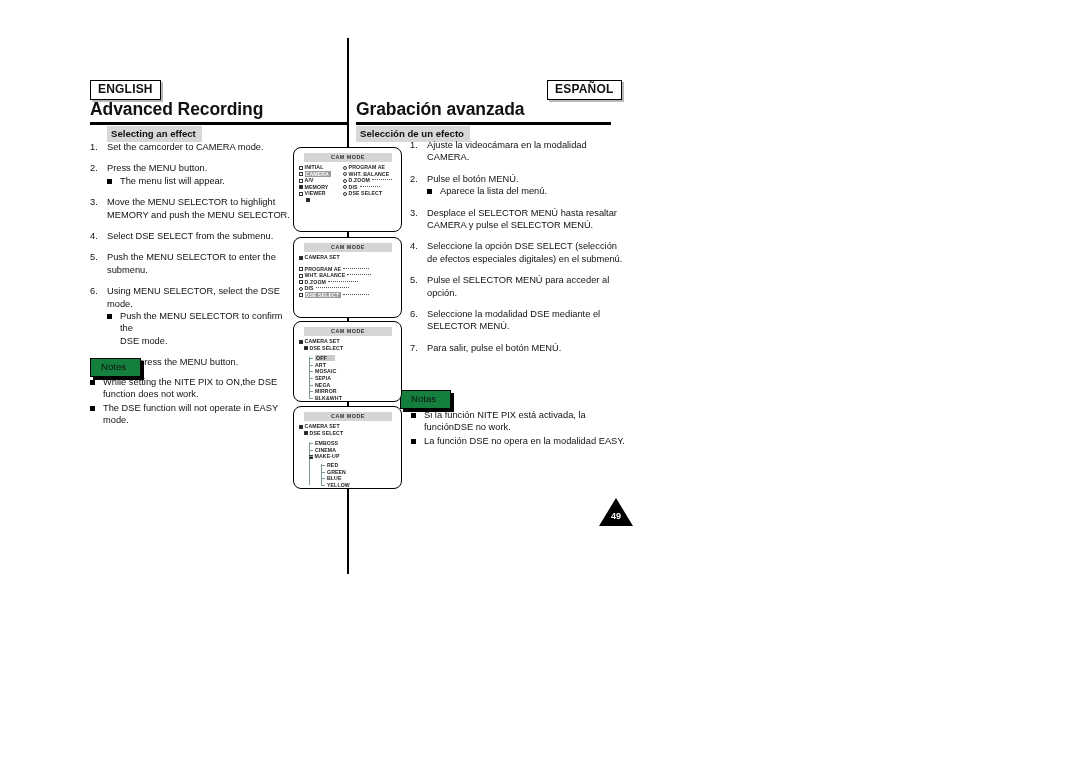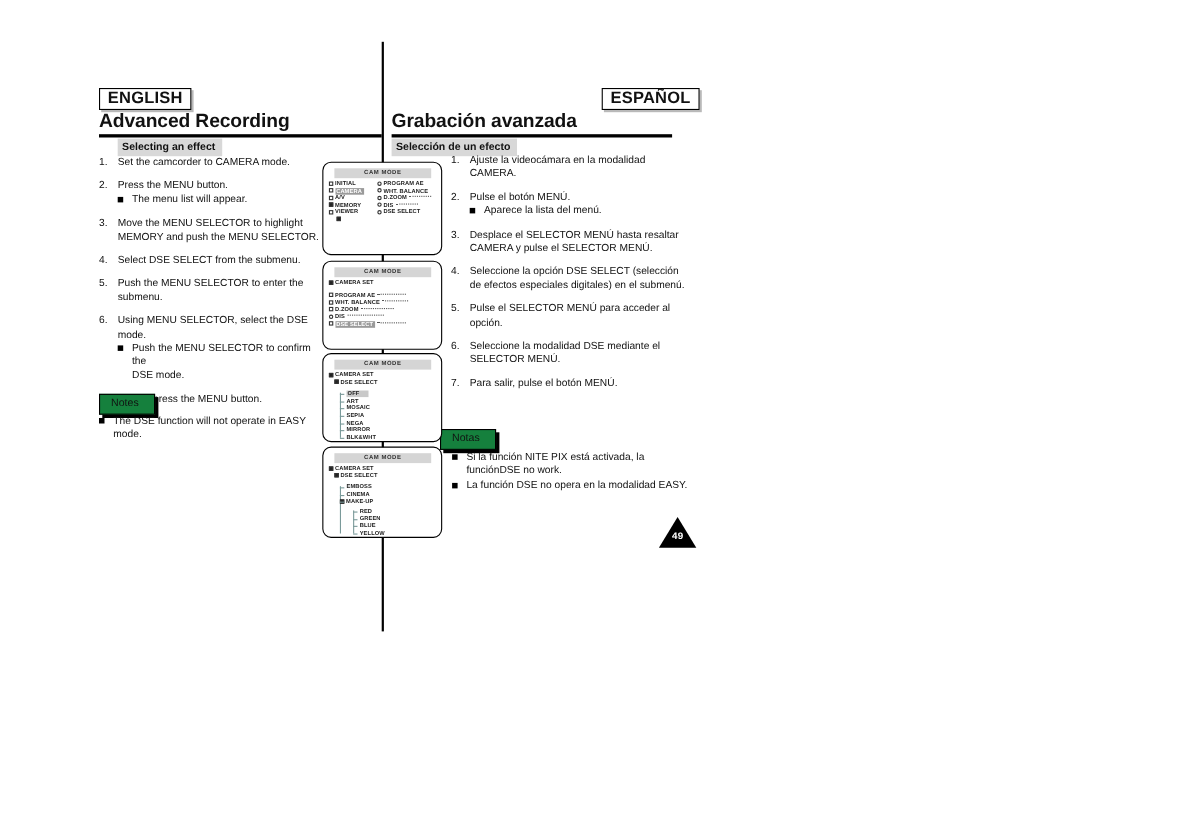--- a/index.html
+++ b/index.html
@@ -32,21 +32,21 @@
     height: 536px;
     background: #000;
   }
 
   
   .lang-badge {
     position: absolute;
     border: 1px solid #000;
     box-shadow: 2px 2px 0 #b9b9b9;
     padding: 1px 7px 2px 7px;
-    font-size: 15px;
+    font-size: 12px;
     font-weight: bold;
     letter-spacing: .2px;
     line-height: 15px;
     background: #fff;
   }
   #badge-en { left: 90px; top: 80px; }
   #badge-es { left: 547px; top: 80px; }
 
   
   .chapter-title {
@@ -228,24 +228,23 @@
     position: absolute;
     left: 10px; top: 3px;
     width: 4px; height: 1px;
     border-top: .8px solid #7a9a9a;
   }
 
   
   #page-number {
     position: absolute;
     left: 599px;
-    top: 470px;
+    top: 498px;
     width: 34px;
     height: 28px;
-    font-family: Liberation Mono, monospace;
   }
   #page-number .tri {
     position: absolute;
     left: 0; top: 0;
     width: 0; height: 0;
     border-left: 17px solid transparent;
     border-right: 17px solid transparent;
     border-bottom: 28px solid #000;
   }
   #page-number .pn {
@@ -325,20 +324,21 @@
       <div class="step">
         <span class="num">7.</span>
         <span class="body">
           <span class="line">To exit, press the MENU button.</span>
         </span>
       </div>
     </div>
 
   <div class="notes-box" id="notes-en">Notes</div>
   <div class="notes-list" id="noteslist-en">
+      <div class="bullet"><span class="sq"></span><span class="line">While setting the NITE PIX to ON,</span><span class="line">the DSE function does not work.</span></div>
       <div class="bullet"><span class="sq"></span><span class="line">The DSE function will not operate in EASY mode.</span></div>
     </div>
 
   <div class="lang-badge" id="badge-es">ESPAÑOL</div>
   <div class="chapter-title" id="title-es">Grabación avanzada</div>
   <div class="title-rule" id="rule-es"></div>
   <div class="section-head" id="sect-es">Selección de un efecto</div>
 
   <div class="steps" id="steps-es">
       <div class="step">

